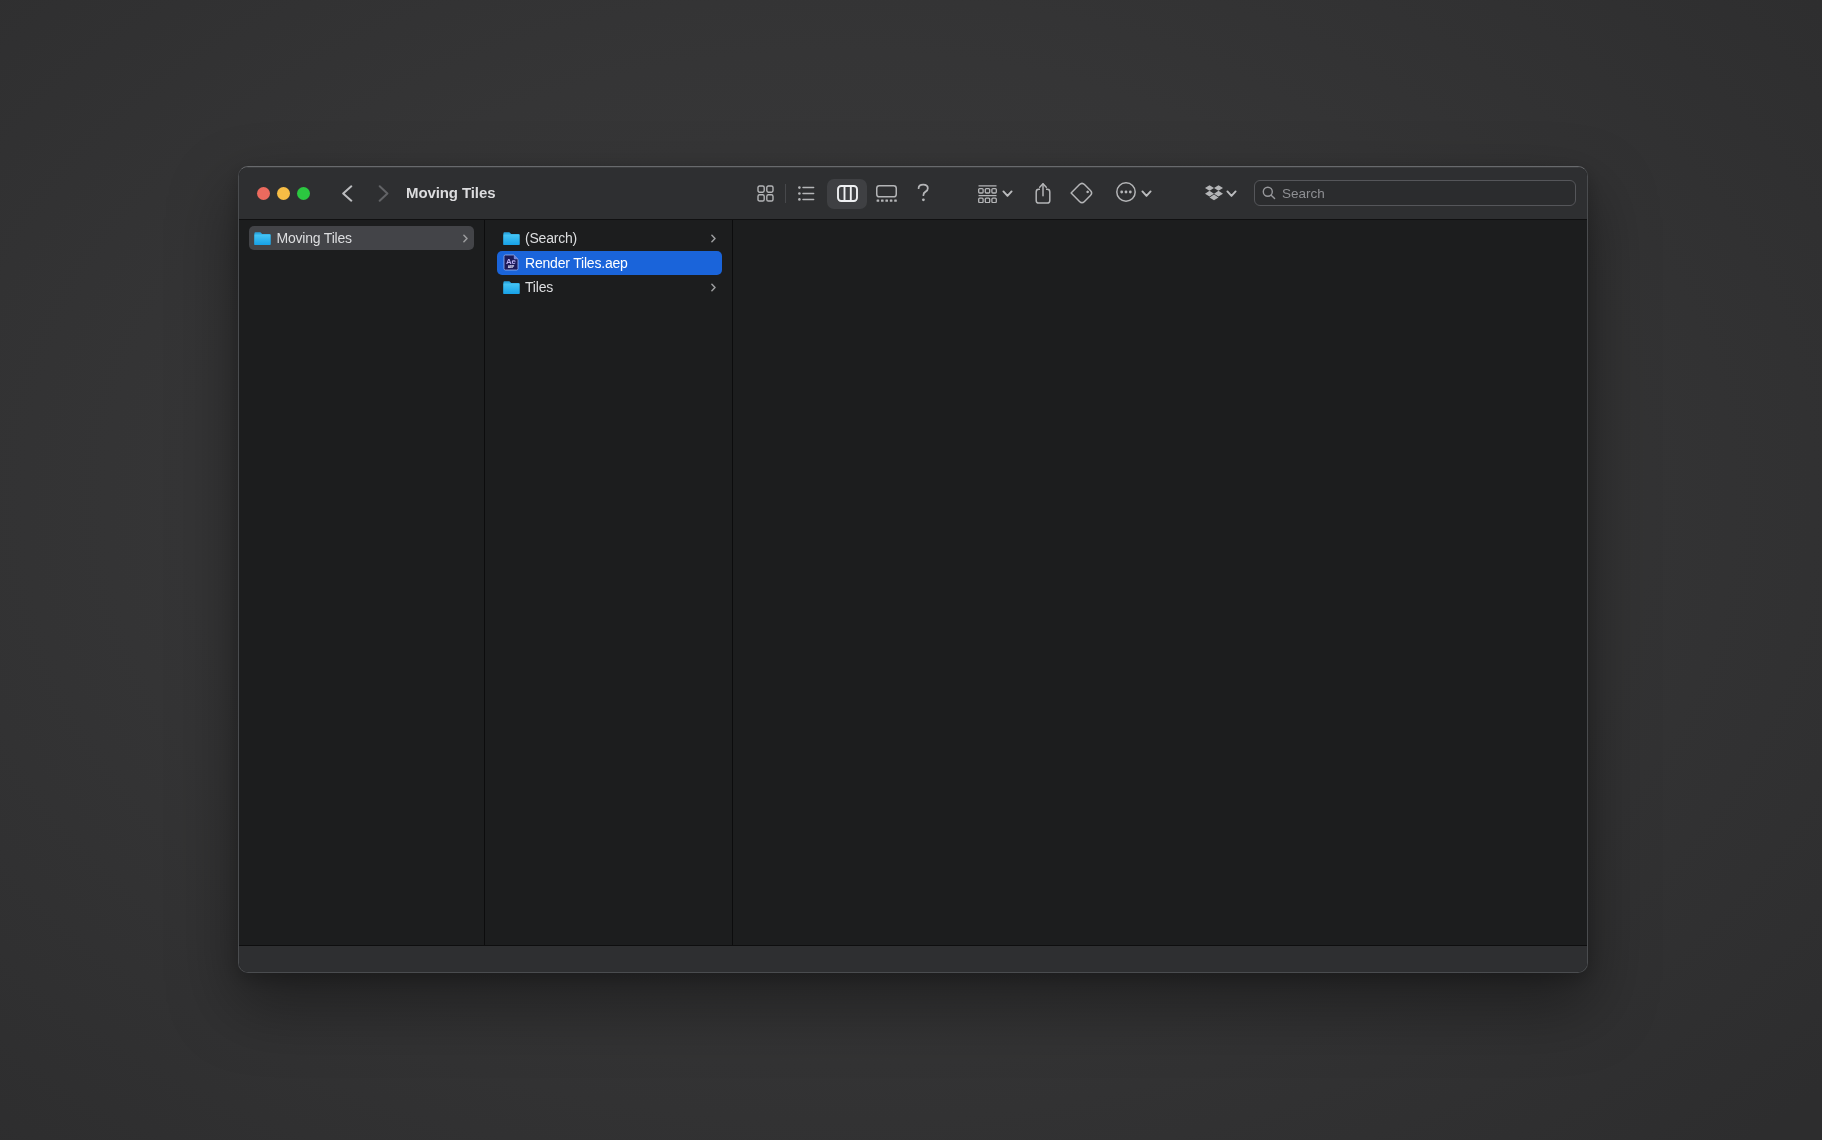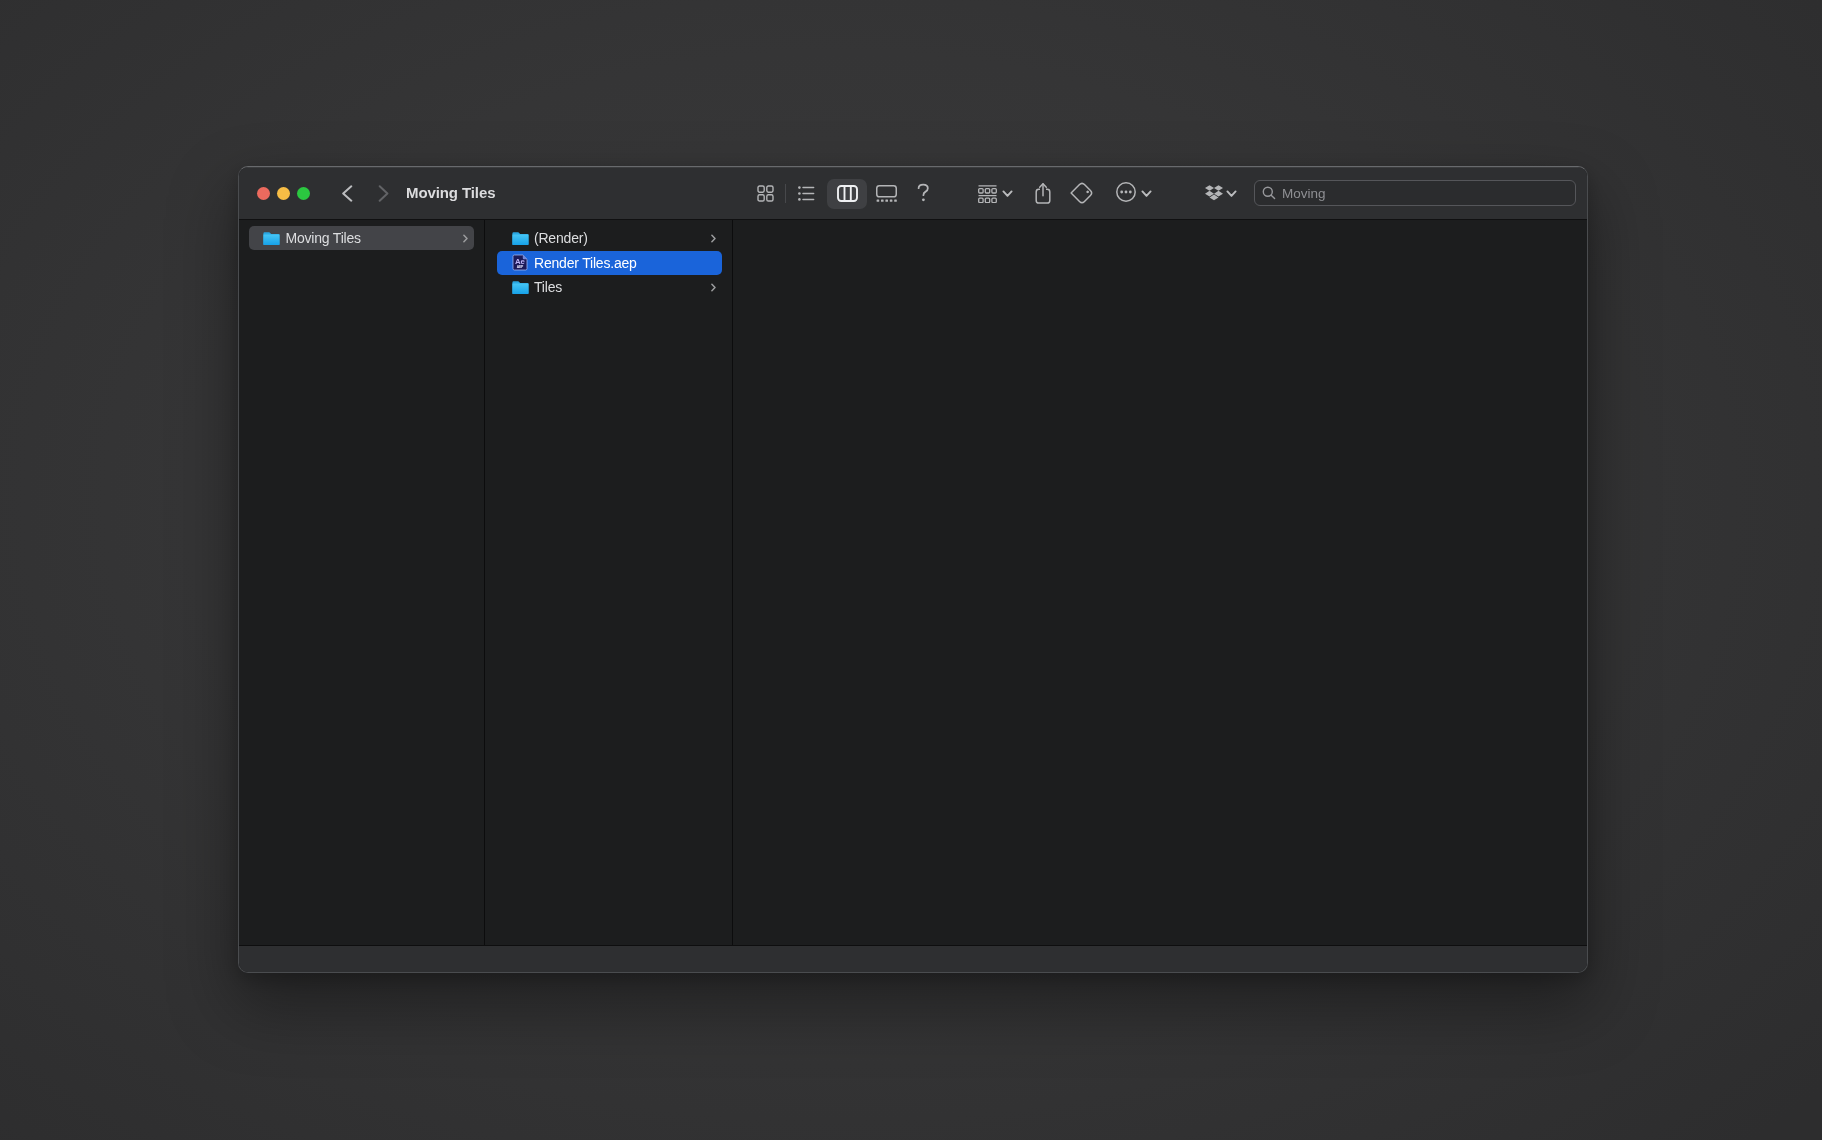--- a/index.html
+++ b/index.html
@@ -38,21 +38,21 @@
     background:#2e2f31; border-top:1px solid #0e0e0f;
   }
   .content {
     position:absolute; left:0; top:53px; width:100%; height:727px;
   }
   .vdiv { position:absolute; top:0; width:1px; height:727px; background:#0c0c0d; }
   .row {
     position:absolute; height:24px; width:225px; border-radius:5px;
     display:flex; align-items:center; font-size:14px; letter-spacing:-0.2px; color:#dddee0;
   }
-  .row .icn { margin-left:14px; width:18px; height:18px; flex:0 0 18px; display:flex; align-items:center; justify-content:center; }
+  .row .icn { margin-left:5px; width:18px; height:18px; flex:0 0 18px; display:flex; align-items:center; justify-content:center; }
   .row .lbl { margin-left:5px; white-space:nowrap; }
   .row .chev { margin-left:auto; margin-right:6px; }
   .search {
     position:absolute; left:1015px; top:13px; width:322px; height:26px;
     border:1px solid #55565a; border-radius:6px; background:rgba(0,0,0,0.06);
     display:flex; align-items:center;
   }
   .search .stext { color:#8e8f93; font-size:13.5px; margin-left:6px; }
 </style>
 </head>
@@ -184,21 +184,21 @@
       </svg>
       <svg class="ticon" style="left:987px; top:23px;" width="11" height="8" viewBox="0 0 11 8">
         <path d="M1.4 1.4 L5.5 5.9 L9.6 1.4" fill="none" stroke="#bbbcbe" stroke-width="1.9" stroke-linecap="round" stroke-linejoin="round"></path>
       </svg>
 
       <div class="search">
         <svg style="margin-left:7px;" width="14" height="14" viewBox="0 0 14 14">
           <circle cx="5.8" cy="5.8" r="4.5" fill="none" stroke="#97989c" stroke-width="1.4"></circle>
           <line x1="9.2" y1="9.2" x2="12.6" y2="12.6" stroke="#97989c" stroke-width="1.4" stroke-linecap="round"></line>
         </svg>
-        <span class="stext">Moving</span>
+        <span class="stext">Search</span>
       </div>
     </div>
     <div class="content">
       <div class="vdiv" style="left:245px;"></div>
       <div class="vdiv" style="left:493px;"></div>
 
       <div class="row" style="left:9.5px; top:6px; background:#434448;">
         <span class="icn">
           <svg width="17" height="15" viewBox="0 0 17 15">
             <use href="#folder"></use>
@@ -209,21 +209,21 @@
           <path d="M0.9 1.2 L4 4.5 L0.9 7.8" fill="none" stroke="#9b9c9e" stroke-width="1.5" stroke-linecap="round" stroke-linejoin="round"></path>
         </svg>
       </div>
 
       <div class="row" style="left:258px; top:6px;">
         <span class="icn">
           <svg width="17" height="15" viewBox="0 0 17 15">
             <use href="#folder"></use>
           </svg>
         </span>
-        <span class="lbl">(Render)</span>
+        <span class="lbl">(Search)</span>
         <svg class="chev" width="5" height="9" viewBox="0 0 5 9">
           <path d="M0.9 1.2 L4 4.5 L0.9 7.8" fill="none" stroke="#9b9c9e" stroke-width="1.5" stroke-linecap="round" stroke-linejoin="round"></path>
         </svg>
       </div>
       <div class="row" style="left:258px; top:30.5px; background:#1a64da; color:#ffffff;">
         <span class="icn">
           <svg width="16" height="17" viewBox="0 0 16 17">
             <path d="M1 2.4 Q1 1 2.4 1 H10.8 L15 5.2 V14.6 Q15 16 13.6 16 H2.4 Q1 16 1 14.6 Z" fill="#1c1a58" stroke="#9fb4ee" stroke-width="0.8"></path>
             <path d="M10.8 1 L15 5.2 L11.8 5.2 Q10.8 5.2 10.8 4.2 Z" fill="#7388da"></path>
             <text x="7.8" y="9.6" font-size="7.8" font-weight="bold" fill="#beb5f6" text-anchor="middle" font-family="Liberation Sans">Ae</text>

